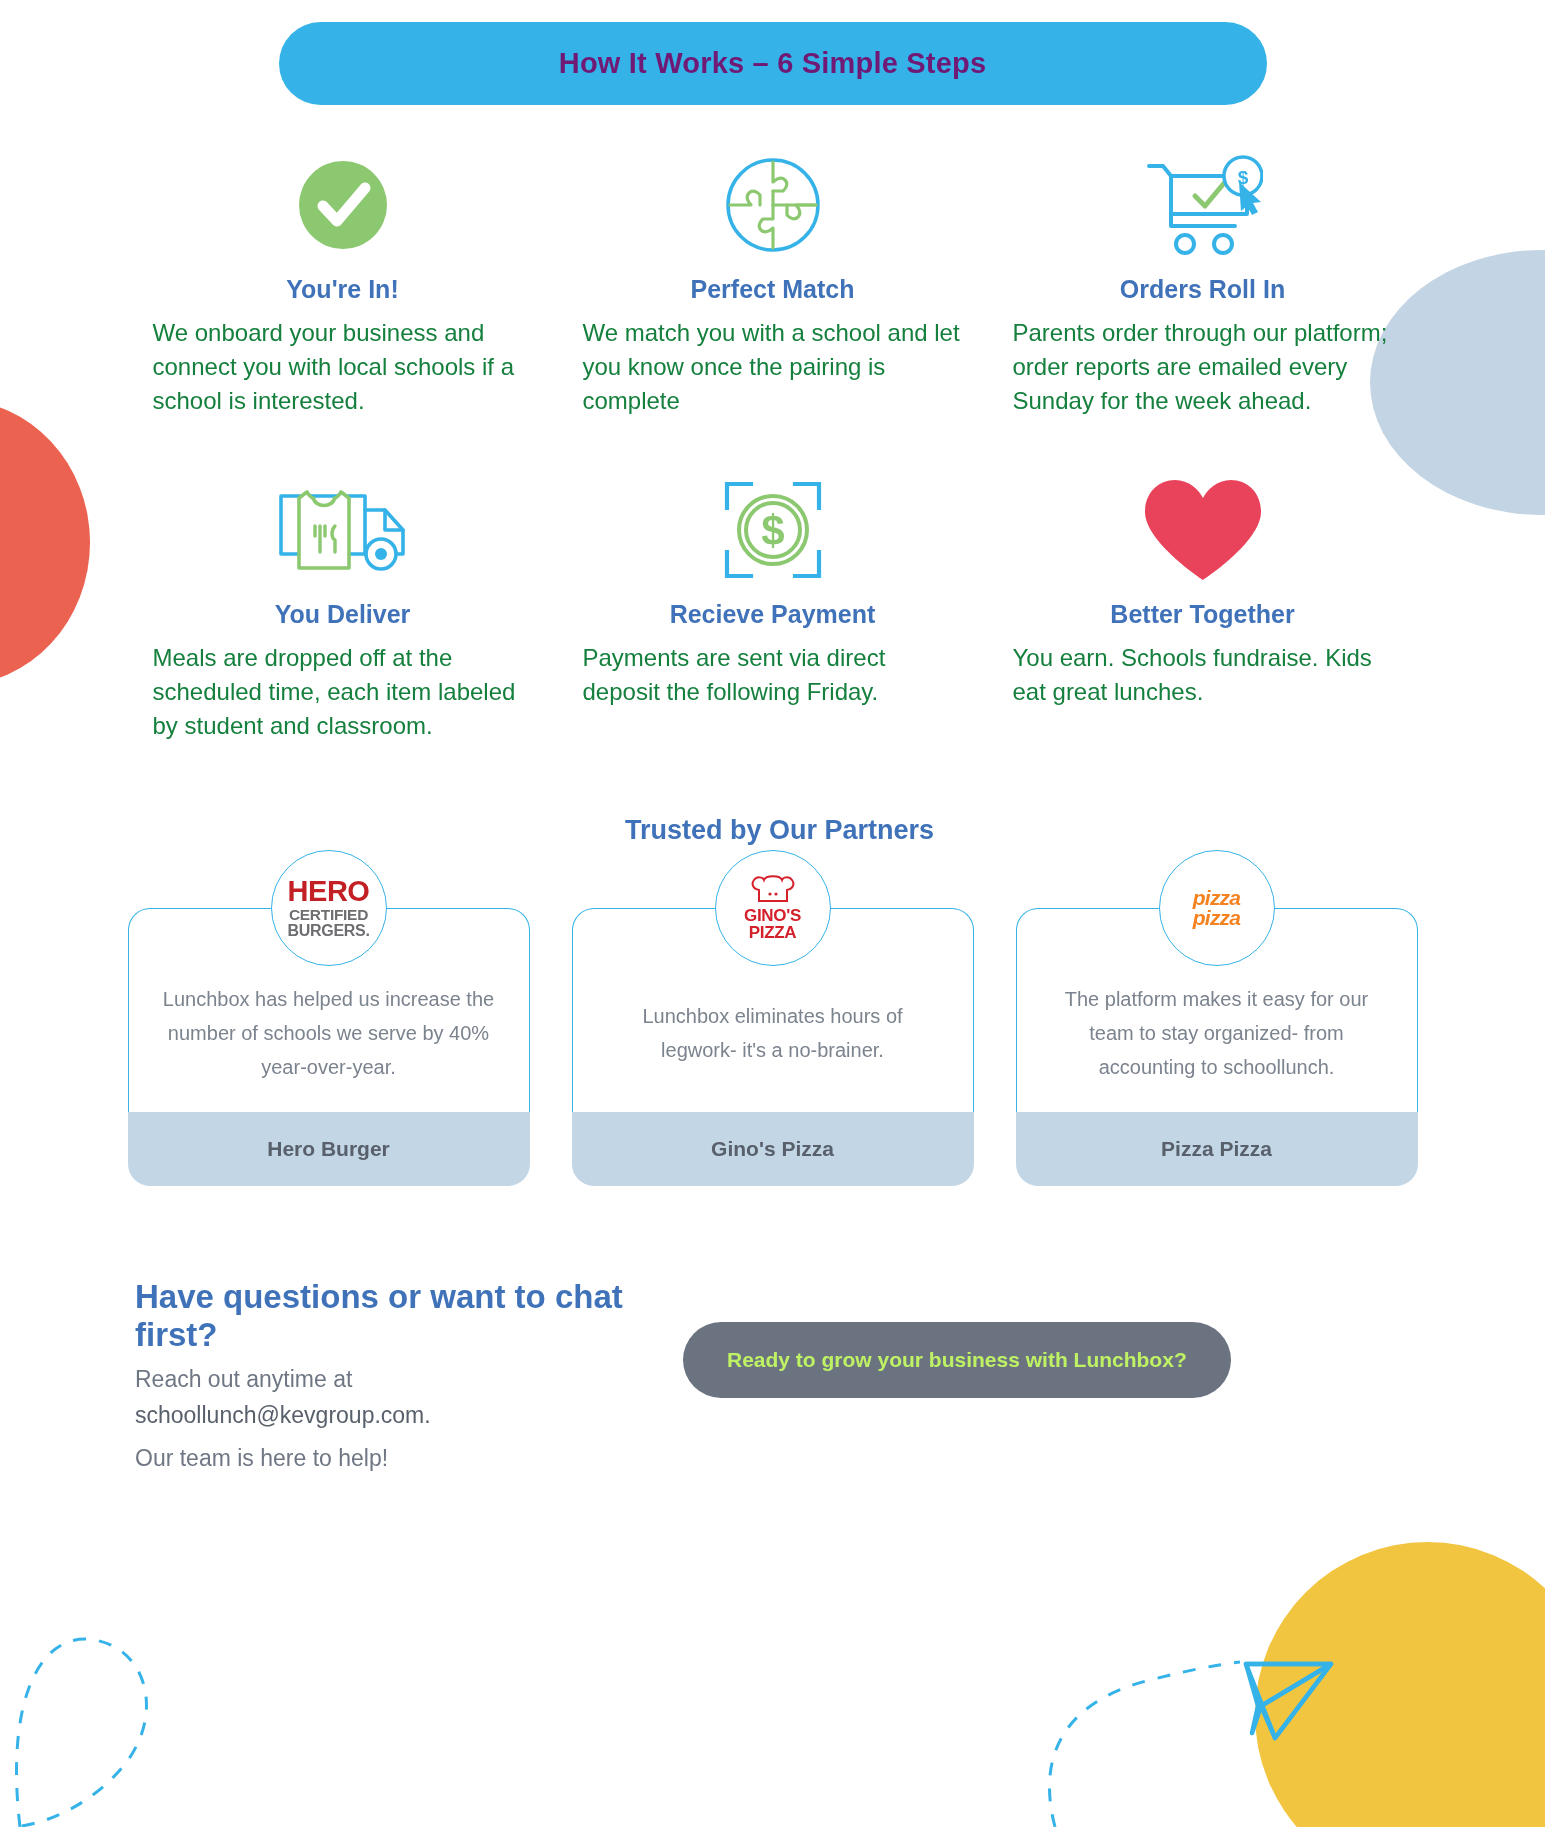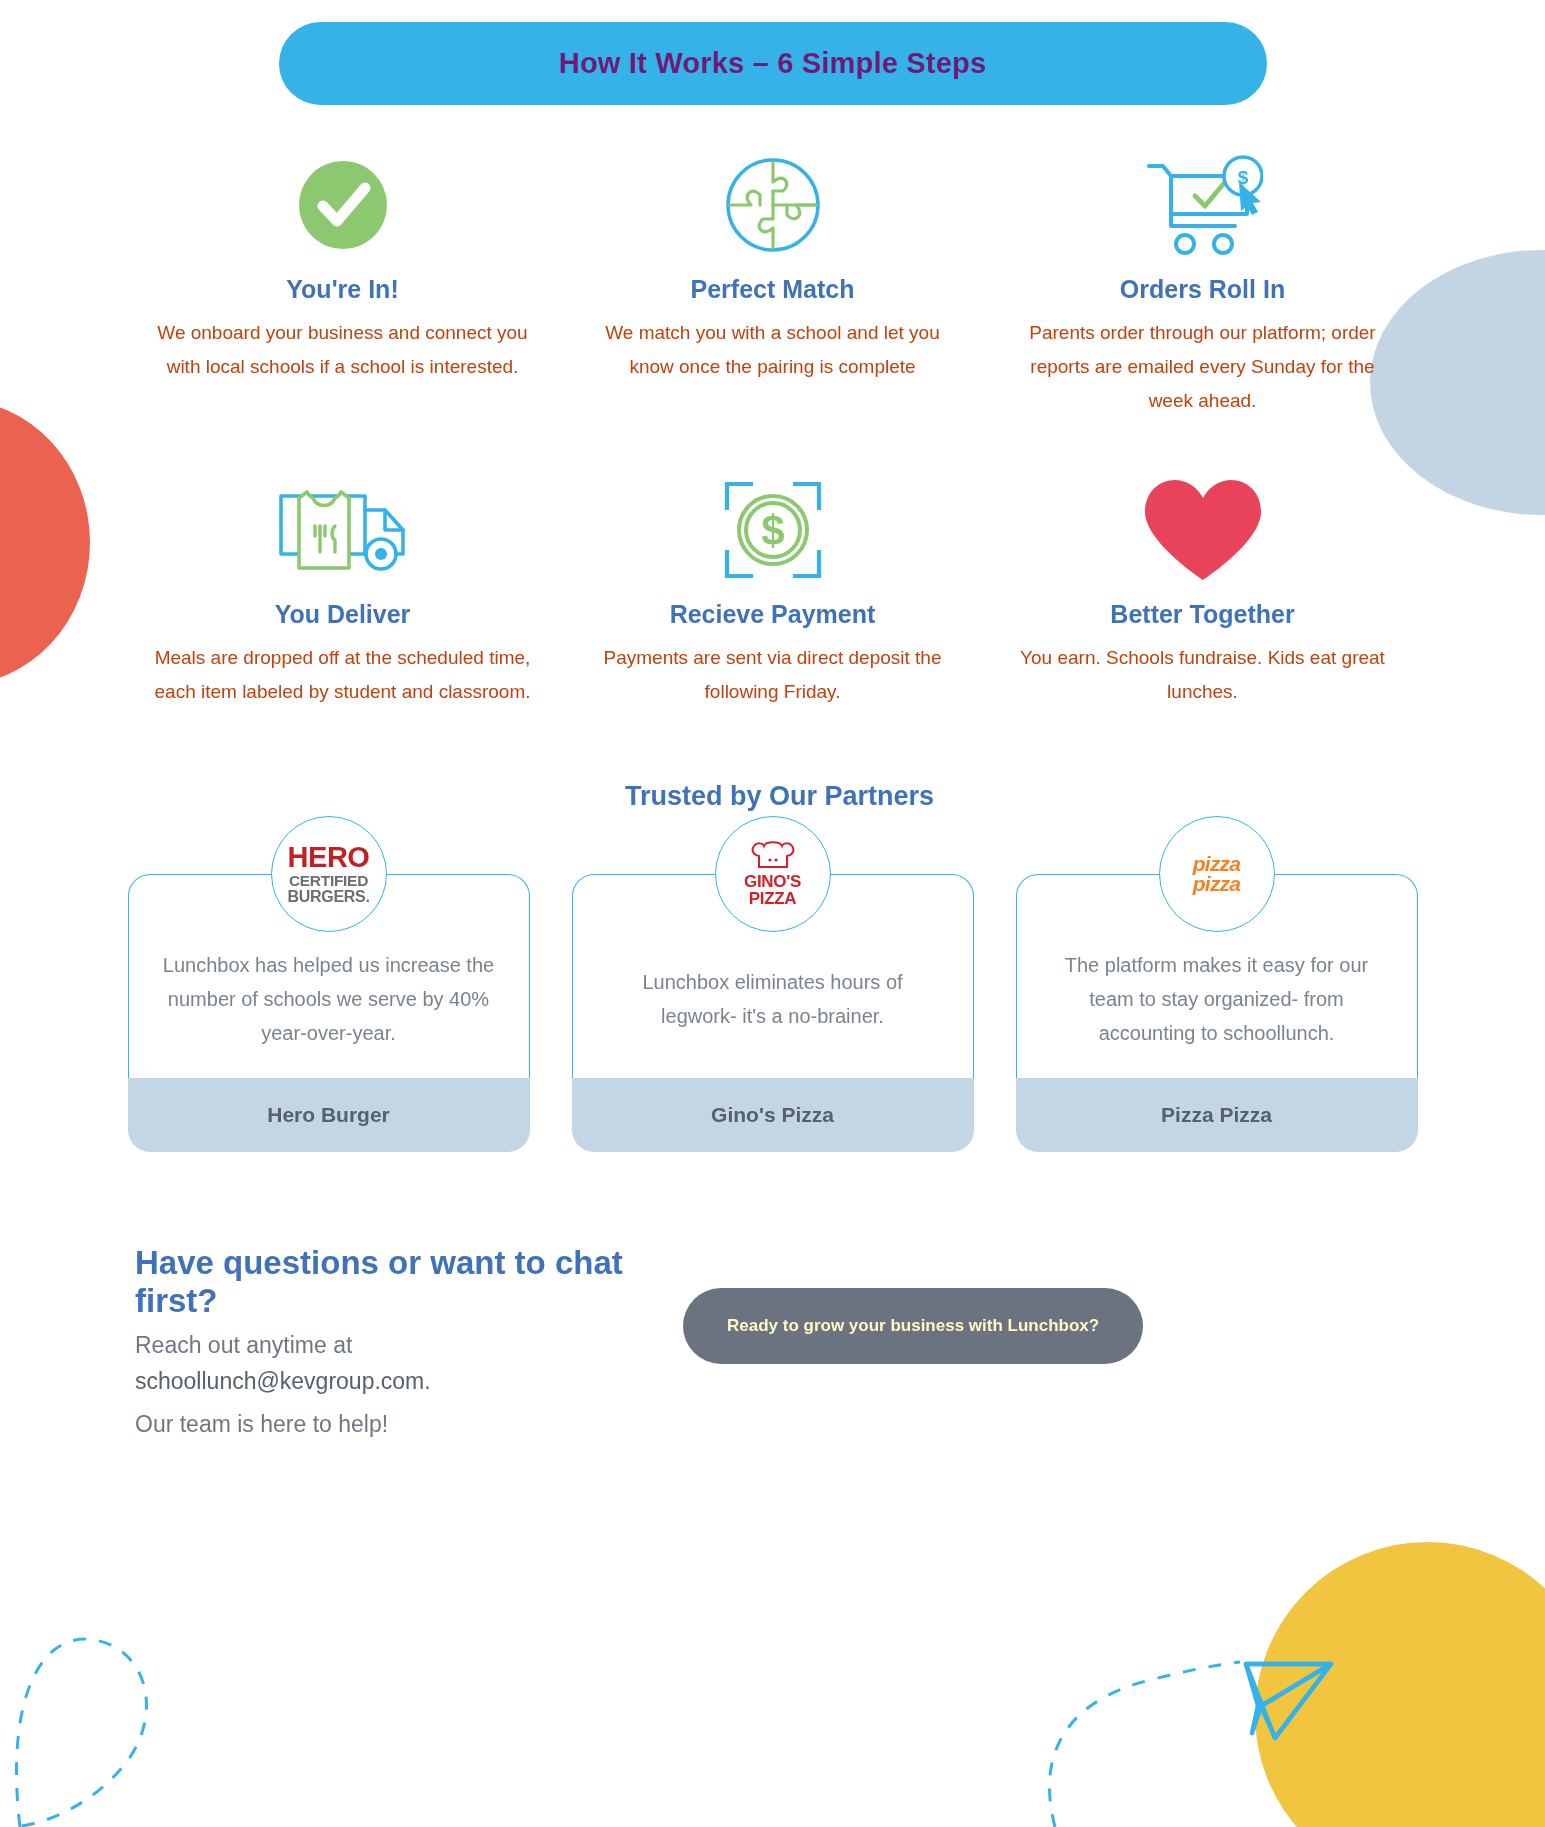--- a/index.html
+++ b/index.html
@@ -100,24 +100,24 @@
   }
   .step-title {
     margin-top: 18px;
     color: #3f72b8;
     font-size: 25px;
     font-weight: bold;
     text-align: center;
   }
   .step-desc {
     margin-top: 12px;
-    color: #c2410c;
-    font-size: 19px;
+    color: #15803d;
+    font-size: 24px;
     line-height: 34px;
-    text-align: center;
+    text-align: left;
     max-width: 380px;
   }
 
   
   .partners-title {
     margin-top: 72px;
     text-align: center;
     color: #3f72b8;
     font-size: 27px;
     font-weight: bold;
@@ -230,22 +230,22 @@
   }
 
   .cta-btn {
     margin-left: 18px;
     margin-top: 44px;
     background: #6c7380;
     border: none;
     border-radius: 38px;
     height: 76px;
     padding: 0 44px;
-    color: #fef9c3;
-    font-size: 17px;
+    color: #bef264;
+    font-size: 21px;
     font-weight: bold;
     font-family: "Liberation Sans", sans-serif;
     cursor: pointer;
     white-space: nowrap;
   }
 </style>
 </head>
 <body>
 
 <div id="page">

